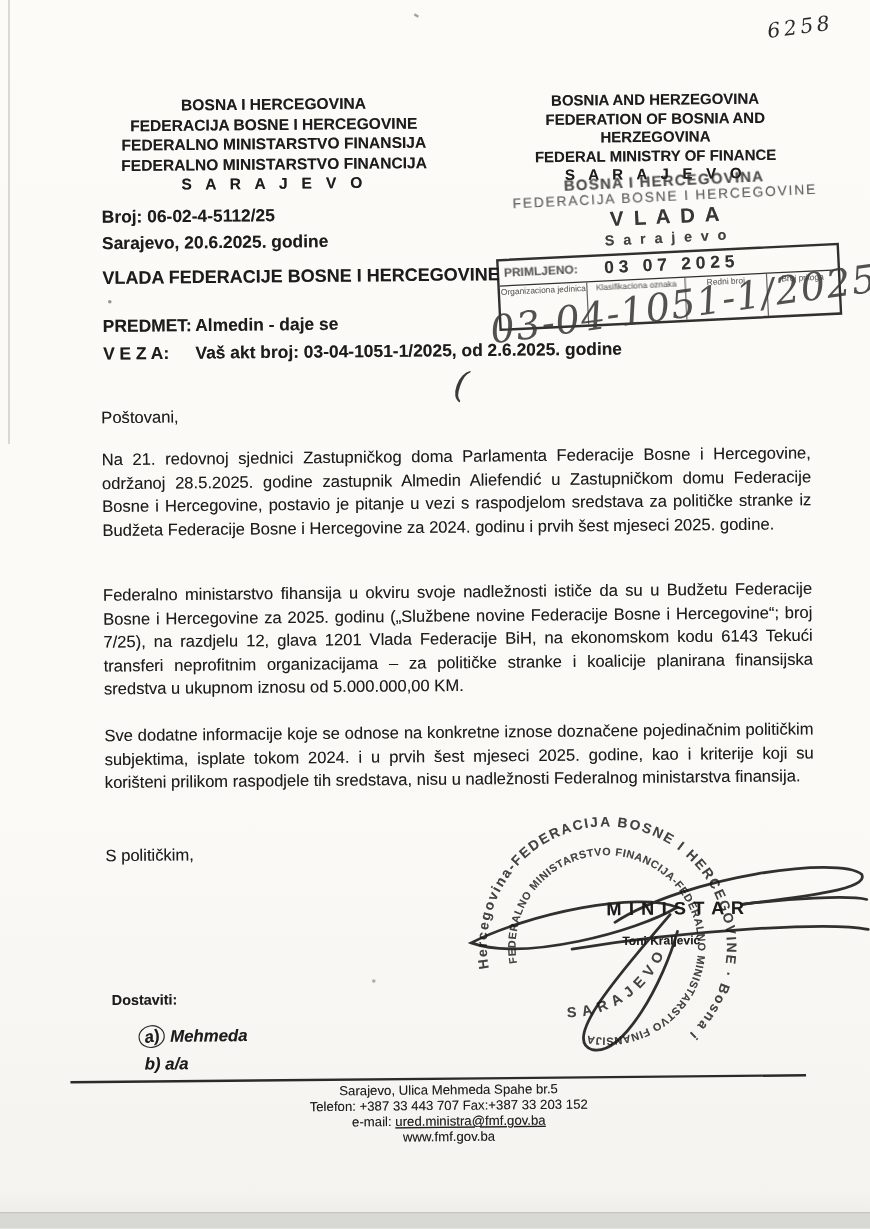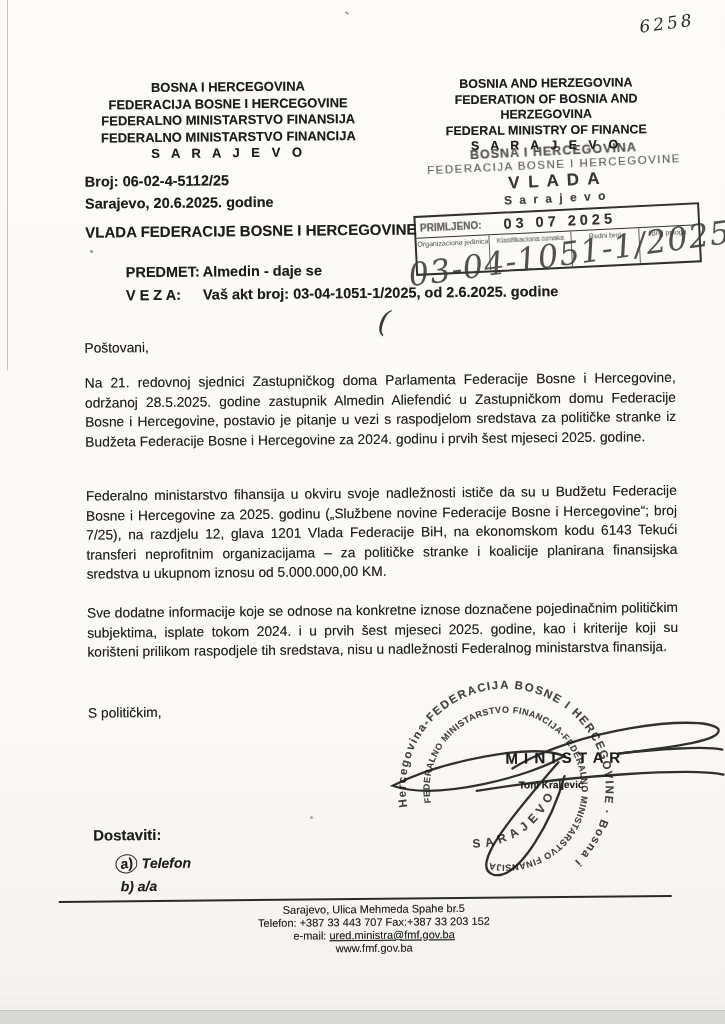--- a/index.html
+++ b/index.html
@@ -57,37 +57,37 @@
   .rs-cell { border-right:1.5px solid #1f1f1f; font-size:7px; line-height:8px; text-align:center; padding-top:2px; opacity:.75; }
   .rs-cell:last-child { border-right:none; }
   .rs-c1{width:26%;} .rs-c2{width:29%; filter:blur(.5px);} .rs-c3{width:24%;} .rs-c4{width:21%;}
   .rs-hand { position:absolute; left:-10px; top:24px; font-size:32px; letter-spacing:1px; transform:rotate(-5deg); white-space:nowrap; opacity:.88; }
 
   
   .ref-block { left:88px; top:168px; font-weight:bold; font-size:14.5px; line-height:22px; }
   .recipient { left:88px; top:221px; font-weight:bold; font-size:15px; }
   .subject-block { left:88px; top:259px; font-size:14.5px; font-weight:bold; line-height:22.5px; }
   .subject-row { display:flex; }
-  .subject-label { width:77px; flex:0 0 77px;margin-left:40px; }
+  .subject-label { width:77px; flex:0 0 77px; }
 
   
   .salutation { left:86px; top:338px; font-size:13.8px; }
   .para { left:86px; width:591px; font-size:13.8px; line-height:19.6px; text-align:justify; }
   .p1 { top:371px; }
   .p2 { top:484px; }
   .p3 { top:601px; }
   .closing { left:86px; top:703px; font-size:13.8px; }
 
   
   .sig-svg { left:378px; top:680px; width:347px; height:218px; }
   .minister-title { left:503px; top:751px; font-weight:bold; font-size:15px; letter-spacing:1px; z-index:3; }
   .minister-name { left:516px; top:781px; font-weight:bold; font-size:10px; z-index:3; }
 
   
-  .dostaviti-label { left:90px; top:824px; font-weight:bold; font-size:15px; }
+  .dostaviti-label { left:90px; top:824px; font-weight:bold; font-size:12px; }
   .dost-item { font-size:14px; font-style:italic; font-weight:bold; }
   .dost-a { left:112px; top:852px; }
   .dost-b { left:117px; top:876px; }
   .circle-a {
     display:inline-block; border:1.6px solid #2a2a2a; border-radius:50%;
     padding:0 4px 1px 4px; transform:rotate(-10deg); margin-right:4px;
   }
 
   
   .footer-line { left:55px; top:898px; width:613px; height:2px; background:#2a2a2a; }
@@ -195,21 +195,21 @@
         <path d="M 238,76 C 276,72 326,69 342,73"></path>
         <path d="M 96,112 C 192,97 312,91 343,98"></path>
         <path d="M 178,84 C 136,132 86,188 112,196 C 138,202 172,140 184,98"></path>
       </g>
     </svg>
     <div class="abs minister-title">M I N I S T A R</div>
     <div class="abs minister-name">Toni Kraljević</div>
 
     <div class="abs dostaviti-label">Dostaviti:</div>
     <div class="abs dost-item dost-a">
-      <span class="circle-a">a)</span><span>Telefon</span>
+      <span class="circle-a">a)</span><span>Mehmeda</span>
     </div>
     <div class="abs dost-item dost-b">
       <span>b)</span>&nbsp;<span>a/a</span>
     </div>
 
     <div class="abs footer-line"></div>
     <div class="abs footer">
       <div>Sarajevo, Ulica Mehmeda Spahe br.5</div>
       <div>Telefon: +387 33 443 707  Fax:+387 33 203 152</div>
       <div><span>e-mail: </span><span class="u">ured.ministra@fmf.gov.ba</span></div>

